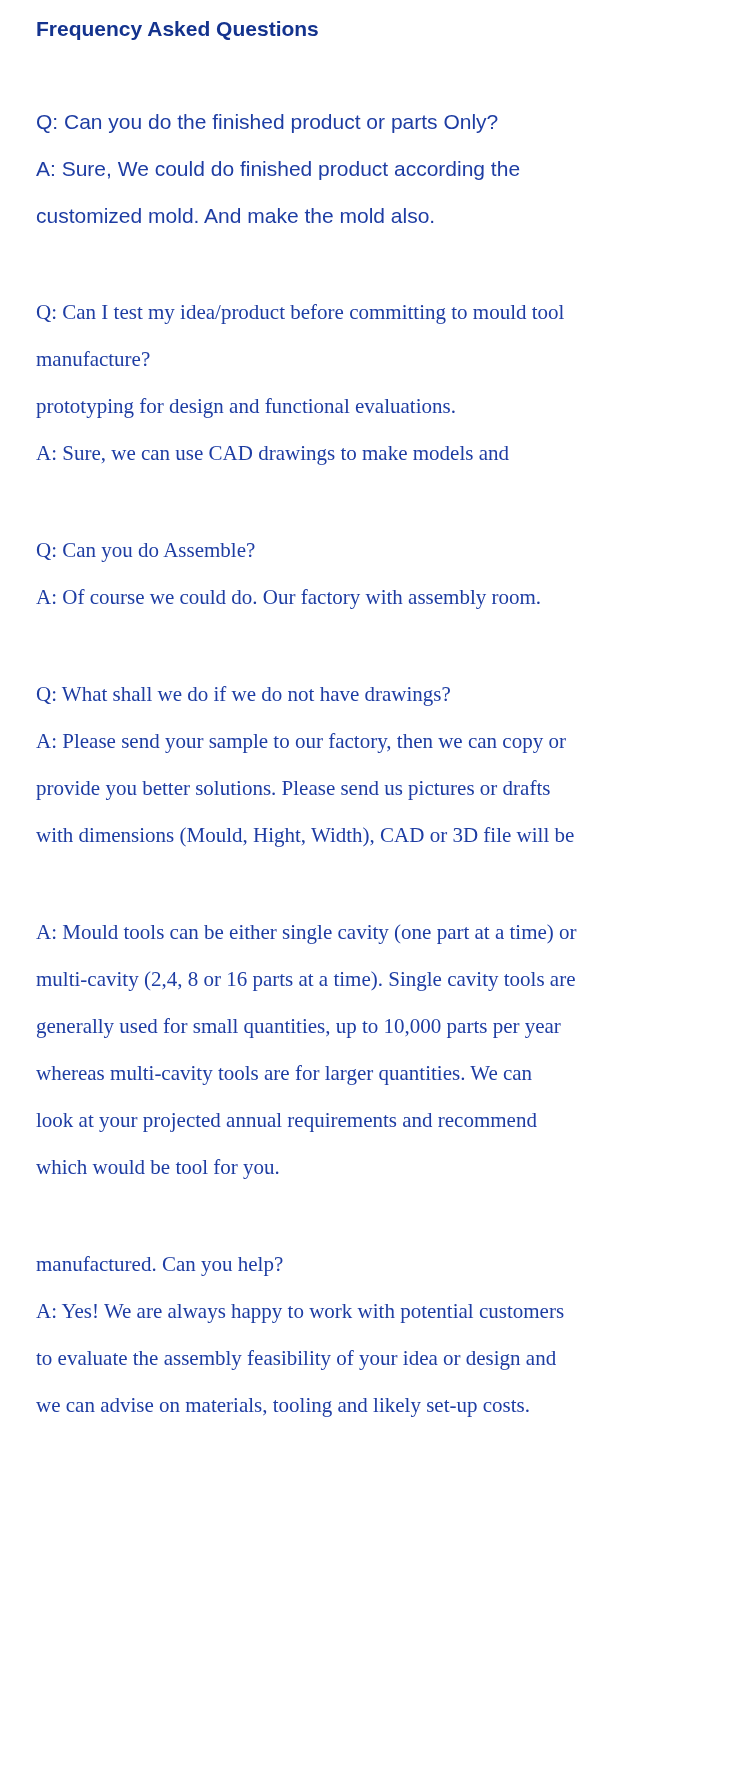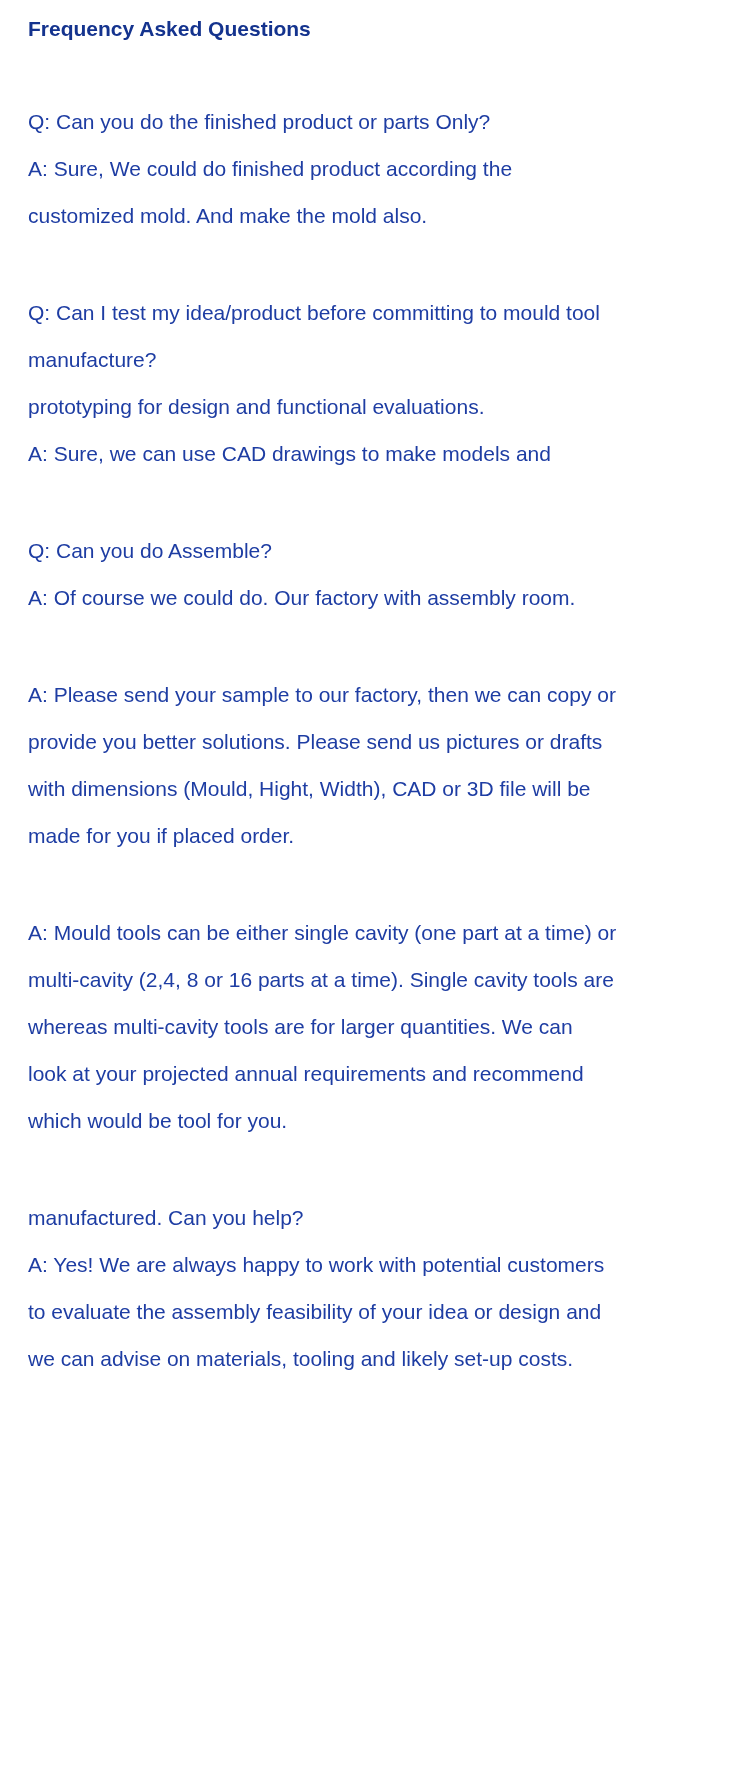--- a/index.html
+++ b/index.html
@@ -9,38 +9,39 @@
   }
   body {
     width: 730px;
     min-height: 1769px;
     overflow-x: hidden;
     font-family: "Liberation Sans", sans-serif;
   }
   .page {
     box-sizing: border-box;
     width: 714px;
-    padding: 14px 20px 50px 28px;
+    padding: 14px 20px 50px 36px;
   }
   .title {
     margin: 0;
     font-size: 21px;
     font-weight: bold;
     line-height: 30px;
     color: var(--heading-color, #14338e);
   }
   .faq-list {
     margin-top: 54px;
     font-size: 21px;
     font-weight: 400;
     line-height: 47px;
     color: var(--body-color, #1e3da3);
   }
   .faq-block + .faq-block {
     margin-top: 50px;
+    font-family: Liberation Serif, serif;
   }
   .line {
     white-space: nowrap;
   }
 </style>
 </head>
 <body style="background: rgb(255, 255, 255);">
 
 <main class="page">
   <h1 class="title">Frequency Asked Questions</h1>
@@ -54,28 +55,29 @@
         <div class="line">Q: Can I test my idea/product before committing to mould tool</div>
         <div class="line">manufacture?</div>
         <div class="line">prototyping for design and functional evaluations.</div>
         <div class="line">A: Sure, we can use CAD drawings to make models and</div>
       </div>
       <div class="faq-block">
         <div class="line">Q: Can you do Assemble?</div>
         <div class="line">A: Of course we could do. Our factory with assembly room.</div>
       </div>
       <div class="faq-block">
+        <div class="line">Q: What shall we do if we do not have drawings?</div>
         <div class="line">A: Please send your sample to our factory, then we can copy or</div>
         <div class="line">provide you better solutions. Please send us pictures or drafts</div>
         <div class="line">with dimensions (Mould, Hight, Width), CAD or 3D file will be</div>
-        <div class="line">made for you if placed order.</div>
       </div>
       <div class="faq-block">
         <div class="line">A: Mould tools can be either single cavity (one part at a time) or</div>
         <div class="line">multi-cavity (2,4, 8 or 16 parts at a time). Single cavity tools are</div>
+        <div class="line">generally used for small quantities, up to 10,000 parts per year</div>
         <div class="line">whereas multi-cavity tools are for larger quantities. We can</div>
         <div class="line">look at your projected annual requirements and recommend</div>
         <div class="line">which would be tool for you.</div>
       </div>
       <div class="faq-block">
         <div class="line">manufactured. Can you help?</div>
         <div class="line">A: Yes! We are always happy to work with potential customers</div>
         <div class="line">to evaluate the assembly feasibility of your idea or design and</div>
         <div class="line">we can advise on materials, tooling and likely set-up costs.</div>
       </div>

